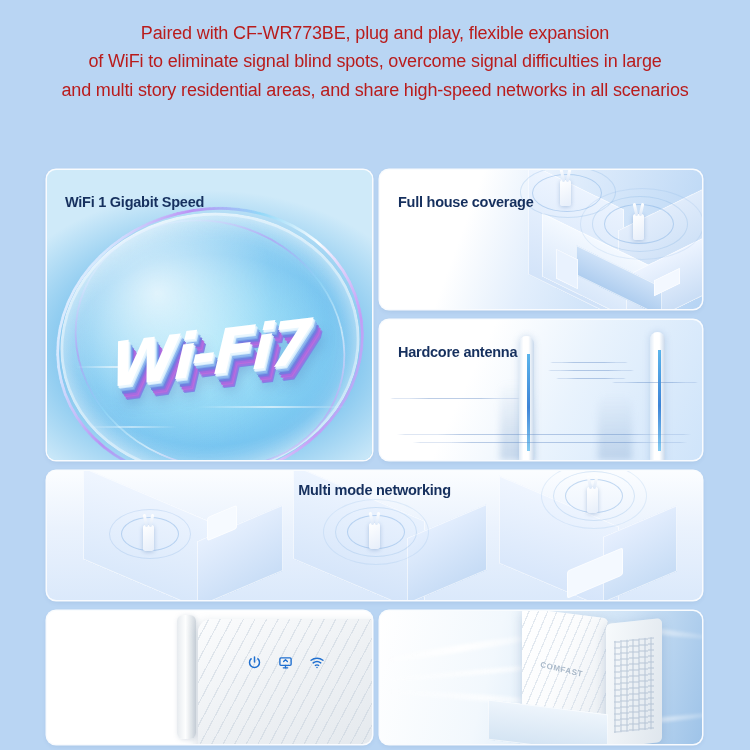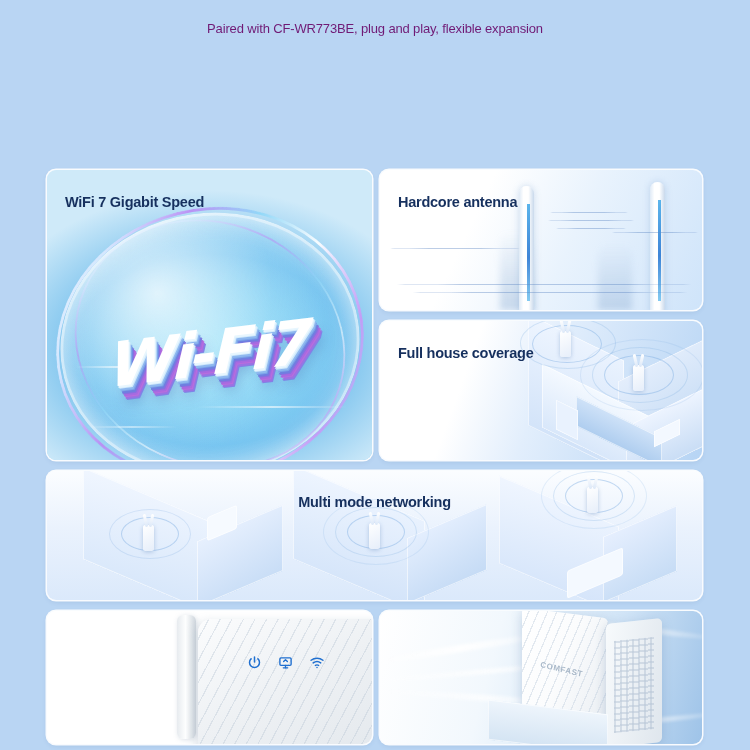--- a/index.html
+++ b/index.html
@@ -31,22 +31,22 @@
     font-size:33px;
     font-weight:bold;
     color:#13306b;
     letter-spacing:-0.6px;
     line-height:1.2;
     margin-top:1px;
   }
 
   .subtitle {
     margin-top:7px;
-    font-size:13px;
-    color:#701a75;
+    font-size:18px;
+    color:#b91c1c;
     line-height:1.58;
     letter-spacing:-0.15px;
   }
 
   
   .grid {
     position:absolute;
     left:47px;
     top:170px;
     width:655px;
@@ -63,21 +63,21 @@
   .card-label {
     position:absolute;
     z-index:30;
     font-size:14.5px;
     font-weight:bold;
     color:#16305e;
     letter-spacing:-0.25px;
     white-space:nowrap;
   }
   .label-tl { left:18px; top:24px; }
-  .label-ctr { left:0; right:0; top:23px; text-align:center; }
+  .label-ctr { left:0; right:0; top:11px; text-align:center; }
 
   .art { position:absolute; inset:0; z-index:1; }
 
   
   .c1 { width:325px; height:290px; }
   .c1 .art {
     background:
       radial-gradient(ellipse 70% 55% at 50% 62%, #a9e4f7 0%, #8fd3f2 38%, #7ec4ee 60%, #cfeaf9 100%),
       linear-gradient(160deg,#eaf6fd 0%,#bfe4f8 45%,#8ecdf0 100%);
   }
@@ -265,84 +265,86 @@
     border-radius:50%;
     z-index:5;
   }
 </style>
 </head>
 <body>
 
 <div class="header">
   <div class="subtitle">
     <div>Paired with CF-WR773BE, plug and play, flexible expansion</div>
+    <div>of WiFi to eliminate signal blind spots, overcome signal difficulties in large</div>
+    <div>and multi story residential areas, and share high-speed networks in all scenarios</div>
   </div>
 </div>
 
 <div class="grid">
 
   <div class="row">
 
     <div class="card c1">
       <div class="art">
         <div class="sphere"></div>
         <div class="ring"></div>
         <div class="ring r2"></div>
         <div class="glow-strip" style="left:28px;top:196px;width:120px;"></div>
         <div class="glow-strip" style="left:150px;top:236px;width:150px;opacity:.7;"></div>
         <div class="glow-strip" style="left:40px;top:256px;width:90px;opacity:.55;"></div>
         <div class="wf-wrap">
           <div class="wf-text">Wi-Fi7</div>
         </div>
       </div>
-      <div class="card-label label-tl">WiFi 7 Gigabit Speed</div>
+      <div class="card-label label-tl">WiFi 1 Gigabit Speed</div>
     </div>
 
     <div style="display:flex;flex-direction:column;gap:11px;">
+
+      <div class="card c3">
+        <div class="art">
+
+          <div class="iso-face" style="left:148px;top:16px;width:96px;height:112px;transform:skewY(26deg);background:linear-gradient(170deg,#eef5ff,#cfe1f8);"></div>
+          <div class="iso-face" style="left:238px;top:34px;width:108px;height:104px;transform:skewY(-26deg);background:linear-gradient(170deg,#e4eefc,#bcd6f2);"></div>
+          <div class="iso-face" style="left:162px;top:72px;width:120px;height:64px;transform:skewY(26deg);background:linear-gradient(180deg,#f4f9ff,#d8e7fa);"></div>
+          <div class="iso-face" style="left:246px;top:82px;width:96px;height:58px;transform:skewY(-26deg);background:linear-gradient(180deg,#edf4ff,#c9ddf5);"></div>
+          <div class="iso-face" style="left:196px;top:96px;width:86px;height:30px;transform:skewY(26deg);background:linear-gradient(180deg,#cfe2f8,#aecdef);"></div>
+          <div class="iso-face" style="left:274px;top:104px;width:26px;height:16px;transform:skewY(-26deg);background:#f3f8ff;"></div>
+          <div class="iso-face" style="left:176px;top:84px;width:22px;height:30px;transform:skewY(26deg);background:#e9f2fe;"></div>
+          <div class="ext" style="left:180px;top:10px;"></div>
+          <div class="ext" style="left:253px;top:44px;"></div>
+          <div class="wave" style="left:152px;top:4px;width:70px;height:38px;"></div>
+          <div class="wave" style="left:140px;top:-4px;width:96px;height:52px;opacity:.6;"></div>
+          <div class="wave" style="left:224px;top:34px;width:70px;height:40px;"></div>
+          <div class="wave" style="left:212px;top:26px;width:96px;height:56px;opacity:.6;"></div>
+          <div class="wave" style="left:200px;top:18px;width:124px;height:72px;opacity:.38;"></div>
+        </div>
+        <div class="card-label label-tl">Full house coverage</div>
+      </div>
 
       <div class="card c2">
         <div class="art">
           <div class="ant-shadow" style="left:120px;height:78px;"></div>
           <div class="ant-shadow" style="left:218px;height:66px;"></div>
           <div class="antenna" style="left:139px;height:128px;">
             <div class="strip"></div>
           </div>
           <div class="antenna" style="left:270px;height:132px;">
             <div class="strip"></div>
           </div>
           <div class="swoosh" style="left:170px;top:42px;width:78px;"></div>
           <div class="swoosh" style="left:168px;top:50px;width:86px;"></div>
           <div class="swoosh" style="left:176px;top:58px;width:70px;"></div>
           <div class="swoosh" style="left:10px;top:78px;width:130px;"></div>
           <div class="swoosh" style="left:14px;top:114px;width:300px;"></div>
           <div class="swoosh" style="left:30px;top:122px;width:280px;"></div>
           <div class="swoosh" style="left:232px;top:62px;width:86px;"></div>
         </div>
         <div class="card-label label-tl">Hardcore antenna</div>
-      </div>
-
-      <div class="card c3">
-        <div class="art">
-
-          <div class="iso-face" style="left:148px;top:16px;width:96px;height:112px;transform:skewY(26deg);background:linear-gradient(170deg,#eef5ff,#cfe1f8);"></div>
-          <div class="iso-face" style="left:238px;top:34px;width:108px;height:104px;transform:skewY(-26deg);background:linear-gradient(170deg,#e4eefc,#bcd6f2);"></div>
-          <div class="iso-face" style="left:162px;top:72px;width:120px;height:64px;transform:skewY(26deg);background:linear-gradient(180deg,#f4f9ff,#d8e7fa);"></div>
-          <div class="iso-face" style="left:246px;top:82px;width:96px;height:58px;transform:skewY(-26deg);background:linear-gradient(180deg,#edf4ff,#c9ddf5);"></div>
-          <div class="iso-face" style="left:196px;top:96px;width:86px;height:30px;transform:skewY(26deg);background:linear-gradient(180deg,#cfe2f8,#aecdef);"></div>
-          <div class="iso-face" style="left:274px;top:104px;width:26px;height:16px;transform:skewY(-26deg);background:#f3f8ff;"></div>
-          <div class="iso-face" style="left:176px;top:84px;width:22px;height:30px;transform:skewY(26deg);background:#e9f2fe;"></div>
-          <div class="ext" style="left:180px;top:10px;"></div>
-          <div class="ext" style="left:253px;top:44px;"></div>
-          <div class="wave" style="left:152px;top:4px;width:70px;height:38px;"></div>
-          <div class="wave" style="left:140px;top:-4px;width:96px;height:52px;opacity:.6;"></div>
-          <div class="wave" style="left:224px;top:34px;width:70px;height:40px;"></div>
-          <div class="wave" style="left:212px;top:26px;width:96px;height:56px;opacity:.6;"></div>
-          <div class="wave" style="left:200px;top:18px;width:124px;height:72px;opacity:.38;"></div>
-        </div>
-        <div class="card-label label-tl">Full house coverage</div>
       </div>
 
     </div>
   </div>
 
   <div class="row">
     <div class="card c4">
       <div class="art">
 
         <div class="iso-face" style="left:36px;top:24px;width:130px;height:92px;transform:skewY(23deg);background:linear-gradient(170deg,#f0f6ff,#d6e6fa);"></div>

